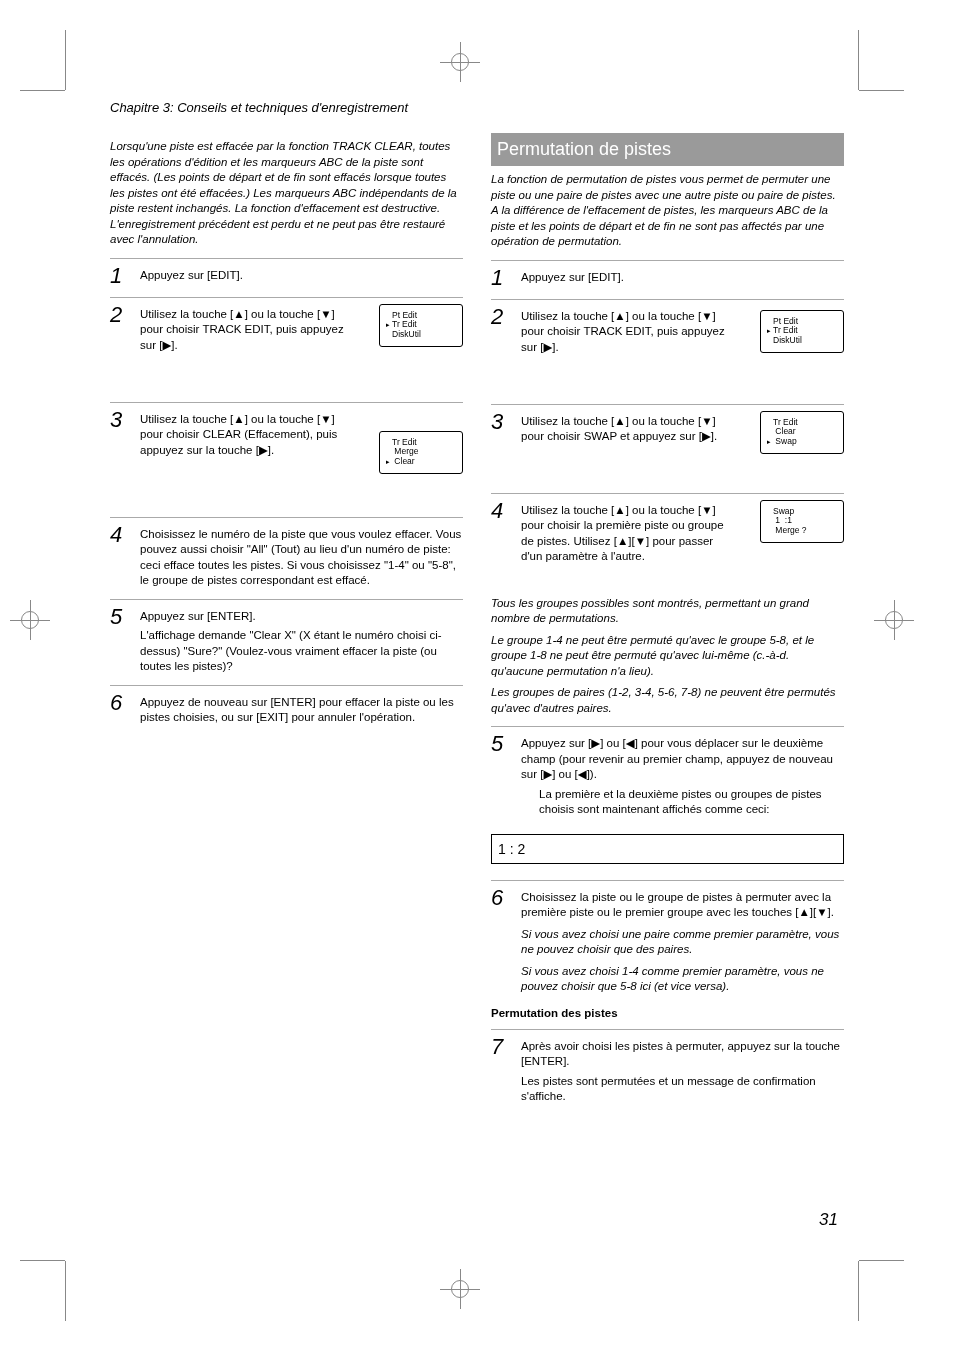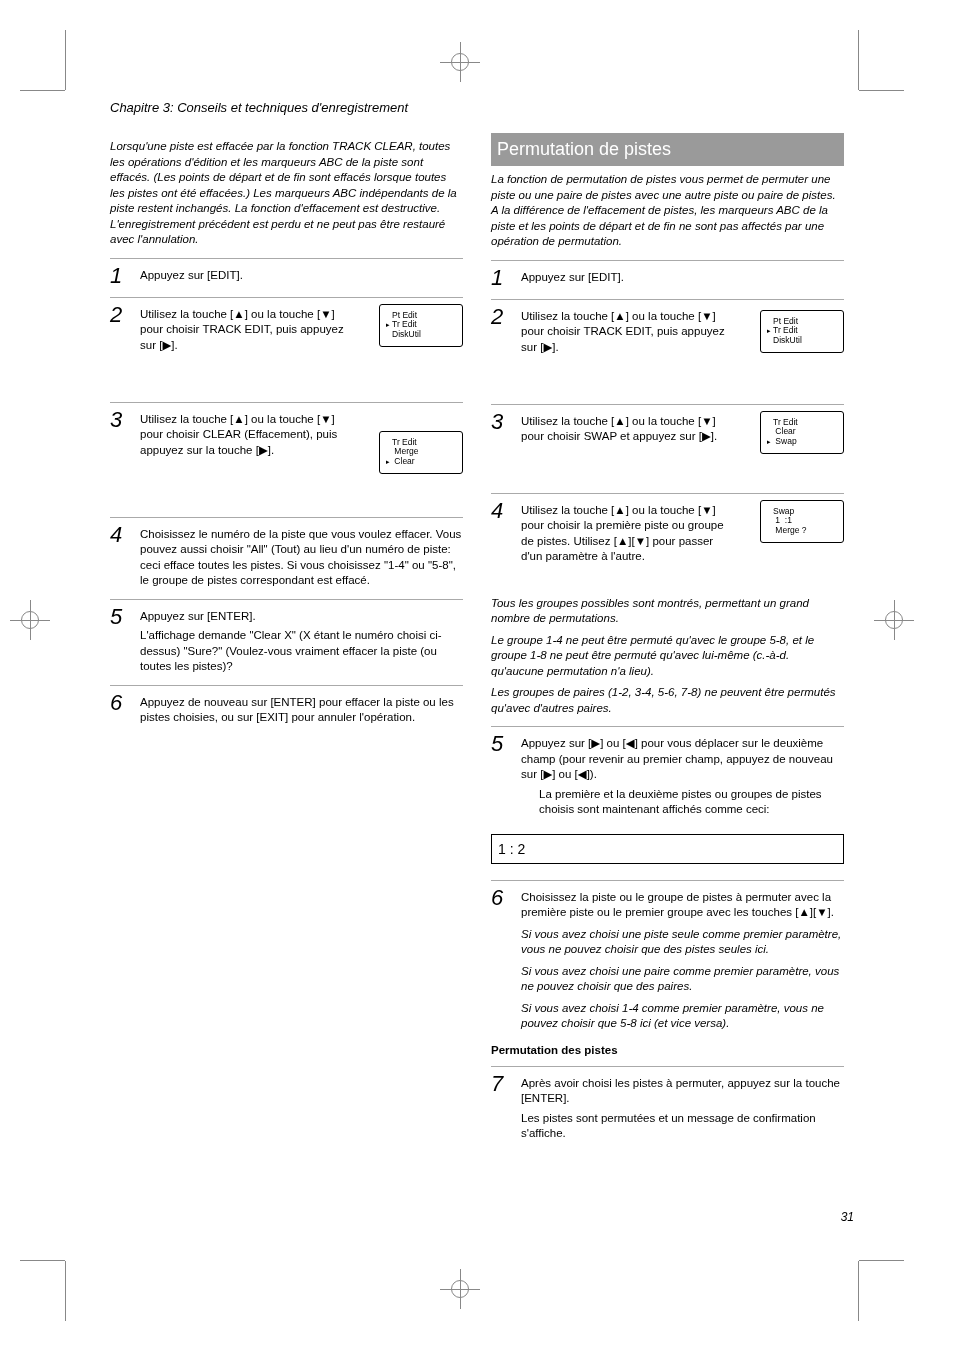--- a/index.html
+++ b/index.html
@@ -88,23 +88,23 @@
     padding: 6px 6px;
     margin: 16px 0;
   }
   .subhead {
     font-size: 11.5px;
     font-weight: bold;
     margin: 6px 0 2px 0;
   }
   .page-number {
     position: absolute;
-    right: 100px;
+    right: 116px;
     top: 1210px;
-    font-size: 12px;
+    font-size: 17px;
     font-style: italic;
   }
 </style>
 </head>
 <body>
 
 <div style="position:absolute; left:20px; top:30px;">
   <div style="position:absolute; left:0; top:60px; width:45px; border-top:1px solid #888;"></div>
   <div style="position:absolute; left:45px; top:0; height:60px; border-left:1px solid #888;"></div>
 </div>
@@ -302,21 +302,20 @@
 
       <hr class="hr-thin">
 
       <div class="step">
         <div class="step-num">6</div>
         <div class="step-body">
           <b>
             <span>Choisissez la piste ou le groupe de pistes à permuter avec la première piste ou le premier groupe avec les touches [</span><span class="glyph">▲</span><span>][</span><span class="glyph">▼</span><span>].</span>
           </b>
           <div class="body-text" style="margin-top:4px;">
-            <p>Si vous avez choisi une piste seule comme premier paramètre, vous ne pouvez choisir que des pistes seules ici.</p>
             <p>Si vous avez choisi une paire comme premier paramètre, vous ne pouvez choisir que des paires.</p>
             <p>Si vous avez choisi 1-4 comme premier paramètre, vous ne pouvez choisir que 5-8 ici (et vice versa).</p>
           </div>
         </div>
       </div>
 
       <div class="subhead">Permutation des pistes</div>
 
       <hr class="hr-thin">
 

